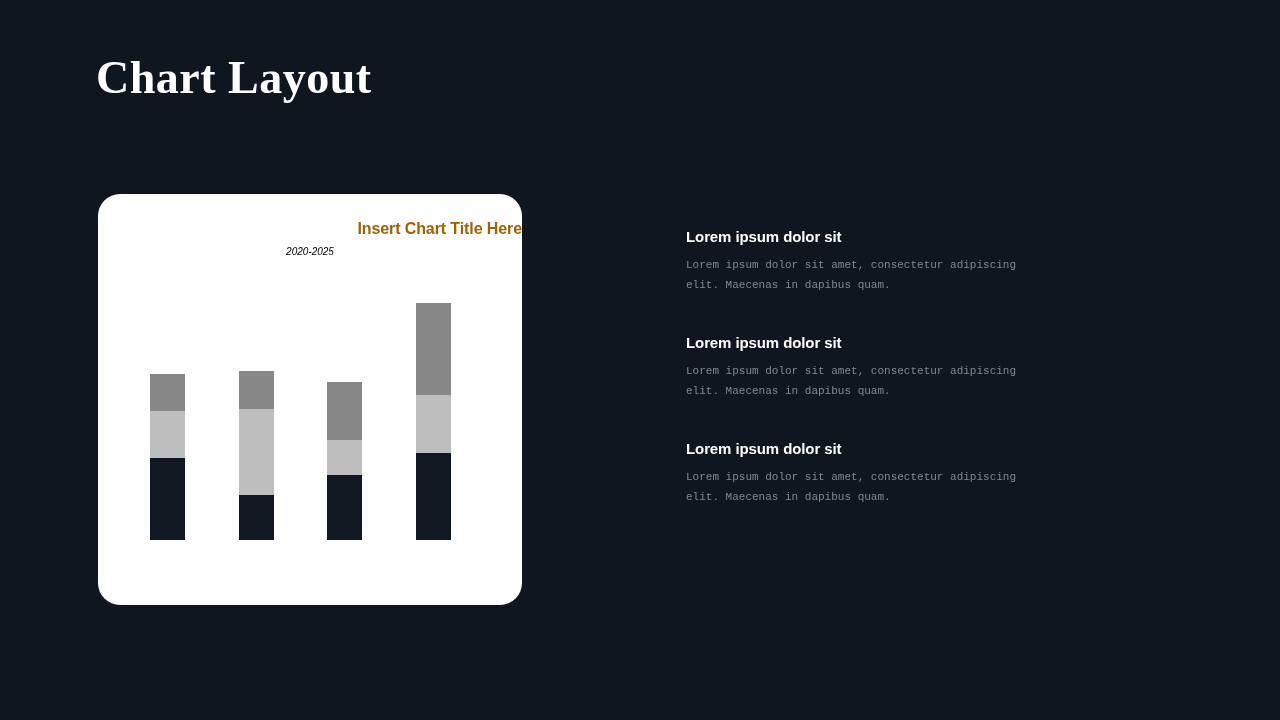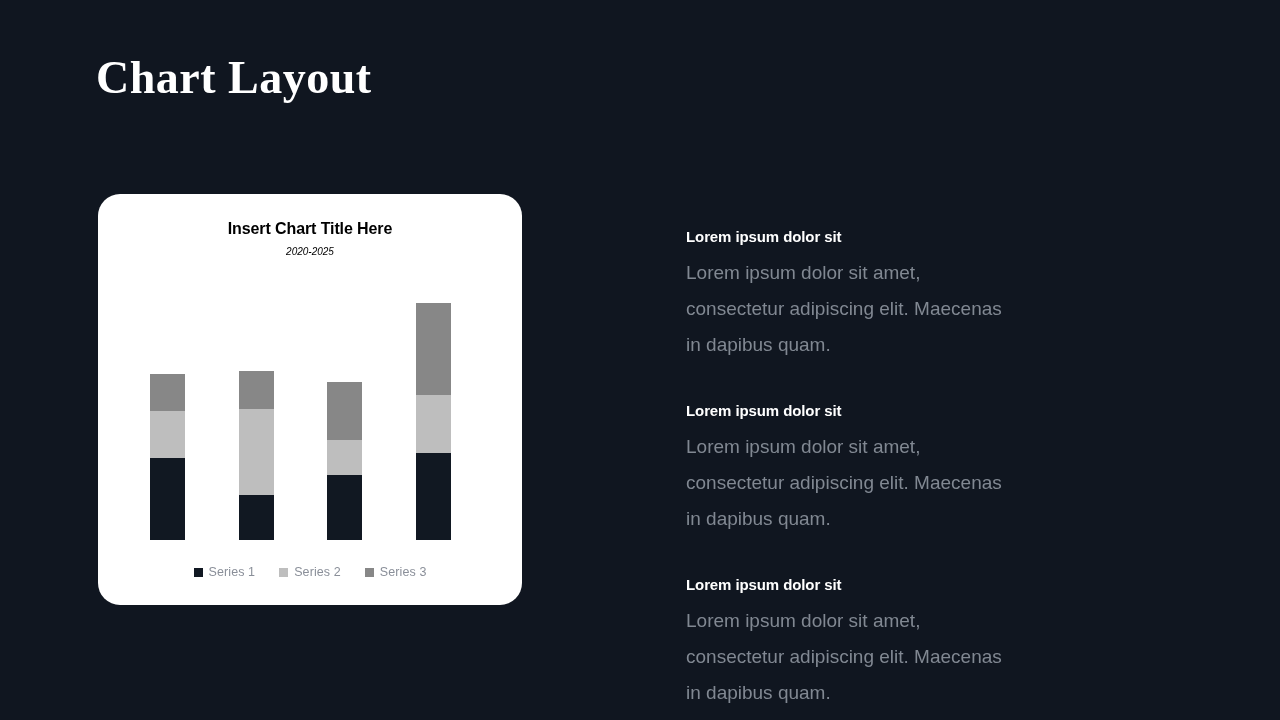--- a/index.html
+++ b/index.html
@@ -39,24 +39,24 @@
     height: 411px;
     background: #ffffff;
     border-radius: 22px;
   }
 
   .chart-heading {
     position: absolute;
     top: 26px;
     left: 0;
     width: 100%;
-    text-align: center;
+    text-align: right;
     font-size: 16px;
     font-weight: 700;
-    color: #000000;
+    color: #a16207;
     letter-spacing: -0.1px;
   }
 
   .chart-subheading {
     position: absolute;
     top: 52px;
     left: 0;
     width: 100%;
     text-align: center;
     font-size: 10px;
@@ -129,24 +129,25 @@
   .block-heading {
     font-size: 15px;
     font-weight: 700;
     color: #ffffff;
     line-height: 22px;
     margin-bottom: 7px;
     letter-spacing: -0.1px;
   }
 
   .block-body {
-    font-size: 19px;
-    line-height: 36px;
+    font-size: 11px;
+    line-height: 20px;
     color: #818892;
     max-width: 352px;
+    font-family: Liberation Mono, monospace;
   }
 </style>
 </head>
 <body>
 
 <h1 class="slide-title">Chart Layout</h1>
 
 <div class="chart-card">
 
   <div class="chart-heading">Insert Chart Title Here</div>
@@ -169,34 +170,20 @@
         <div class="bar-seg" title="Series 2: 35" style="height: 35px; background: rgb(190, 190, 190);"></div>
         <div class="bar-seg" title="Series 3: 58" style="height: 58px; background: rgb(135, 135, 135);"></div>
       </div>
       <div class="bar-group" style="left: 317.5px;">
         <div class="bar-seg" title="Series 1: 87" style="height: 87px; background: rgb(17, 24, 34);"></div>
         <div class="bar-seg" title="Series 2: 58" style="height: 58px; background: rgb(190, 190, 190);"></div>
         <div class="bar-seg" title="Series 3: 92" style="height: 92px; background: rgb(135, 135, 135);"></div>
       </div>
     </div>
 
-  <div class="chart-legend" id="chart-legend">
-      <div class="legend-item">
-        <span class="legend-swatch" style="background: rgb(17, 24, 34);"></span>
-        <span class="legend-label">Series 1</span>
-      </div>
-      <div class="legend-item">
-        <span class="legend-swatch" style="background: rgb(190, 190, 190);"></span>
-        <span class="legend-label">Series 2</span>
-      </div>
-      <div class="legend-item">
-        <span class="legend-swatch" style="background: rgb(135, 135, 135);"></span>
-        <span class="legend-label">Series 3</span>
-      </div>
-    </div>
 </div>
 
 <div class="text-column" id="text-column">
     <div class="text-block">
       <div class="block-heading">Lorem ipsum dolor sit</div>
       <div class="block-body">Lorem ipsum dolor sit amet, consectetur adipiscing elit. Maecenas in dapibus quam.</div>
     </div>
     <div class="text-block">
       <div class="block-heading">Lorem ipsum dolor sit</div>
       <div class="block-body">Lorem ipsum dolor sit amet, consectetur adipiscing elit. Maecenas in dapibus quam.</div>

